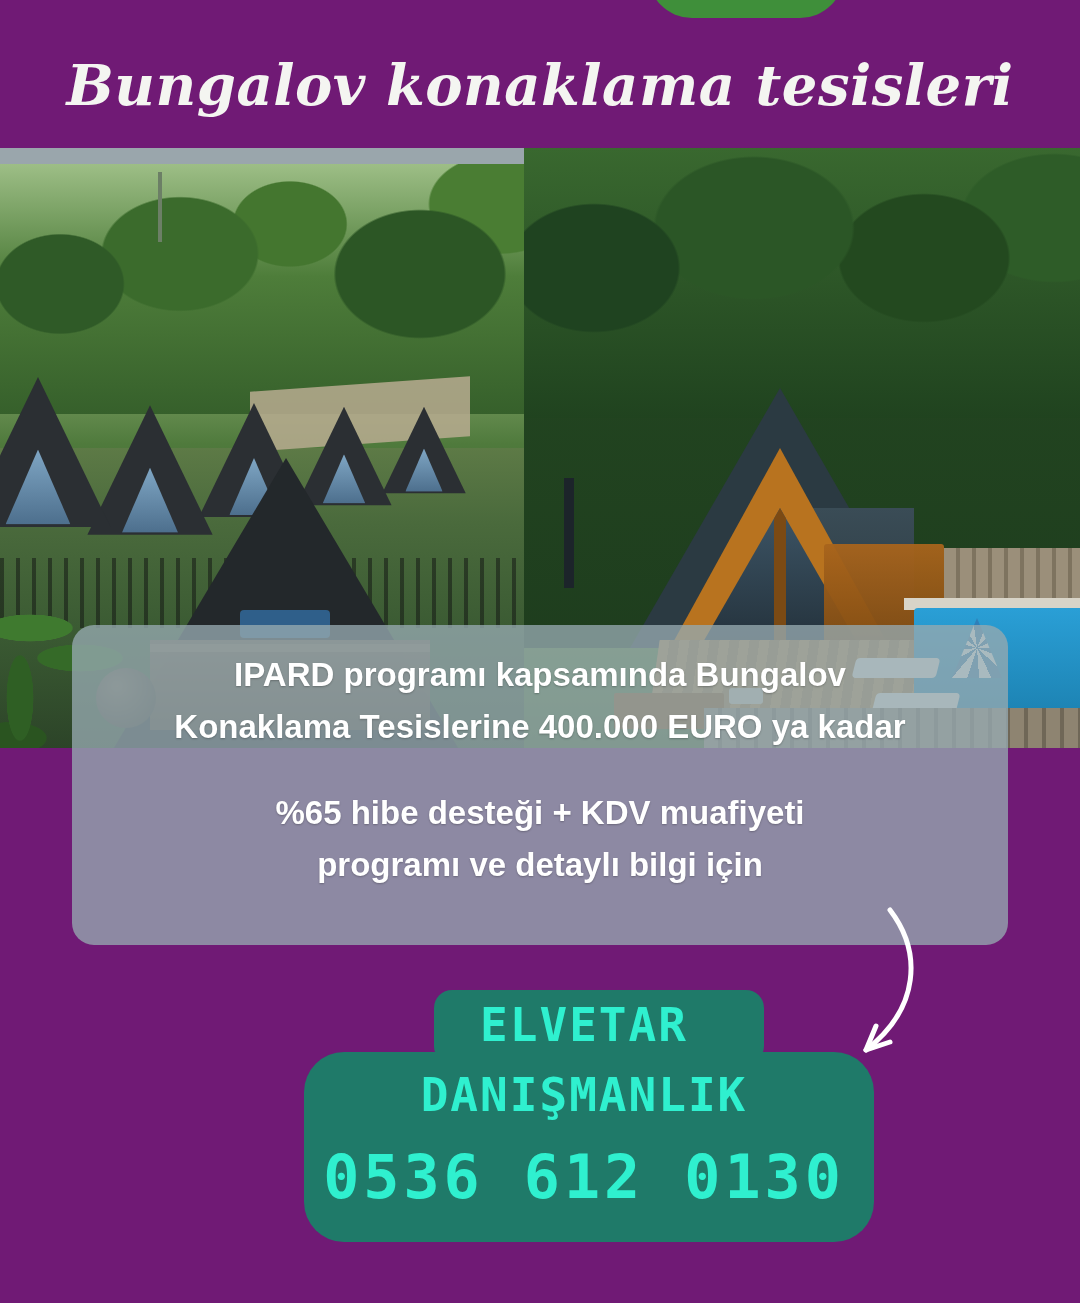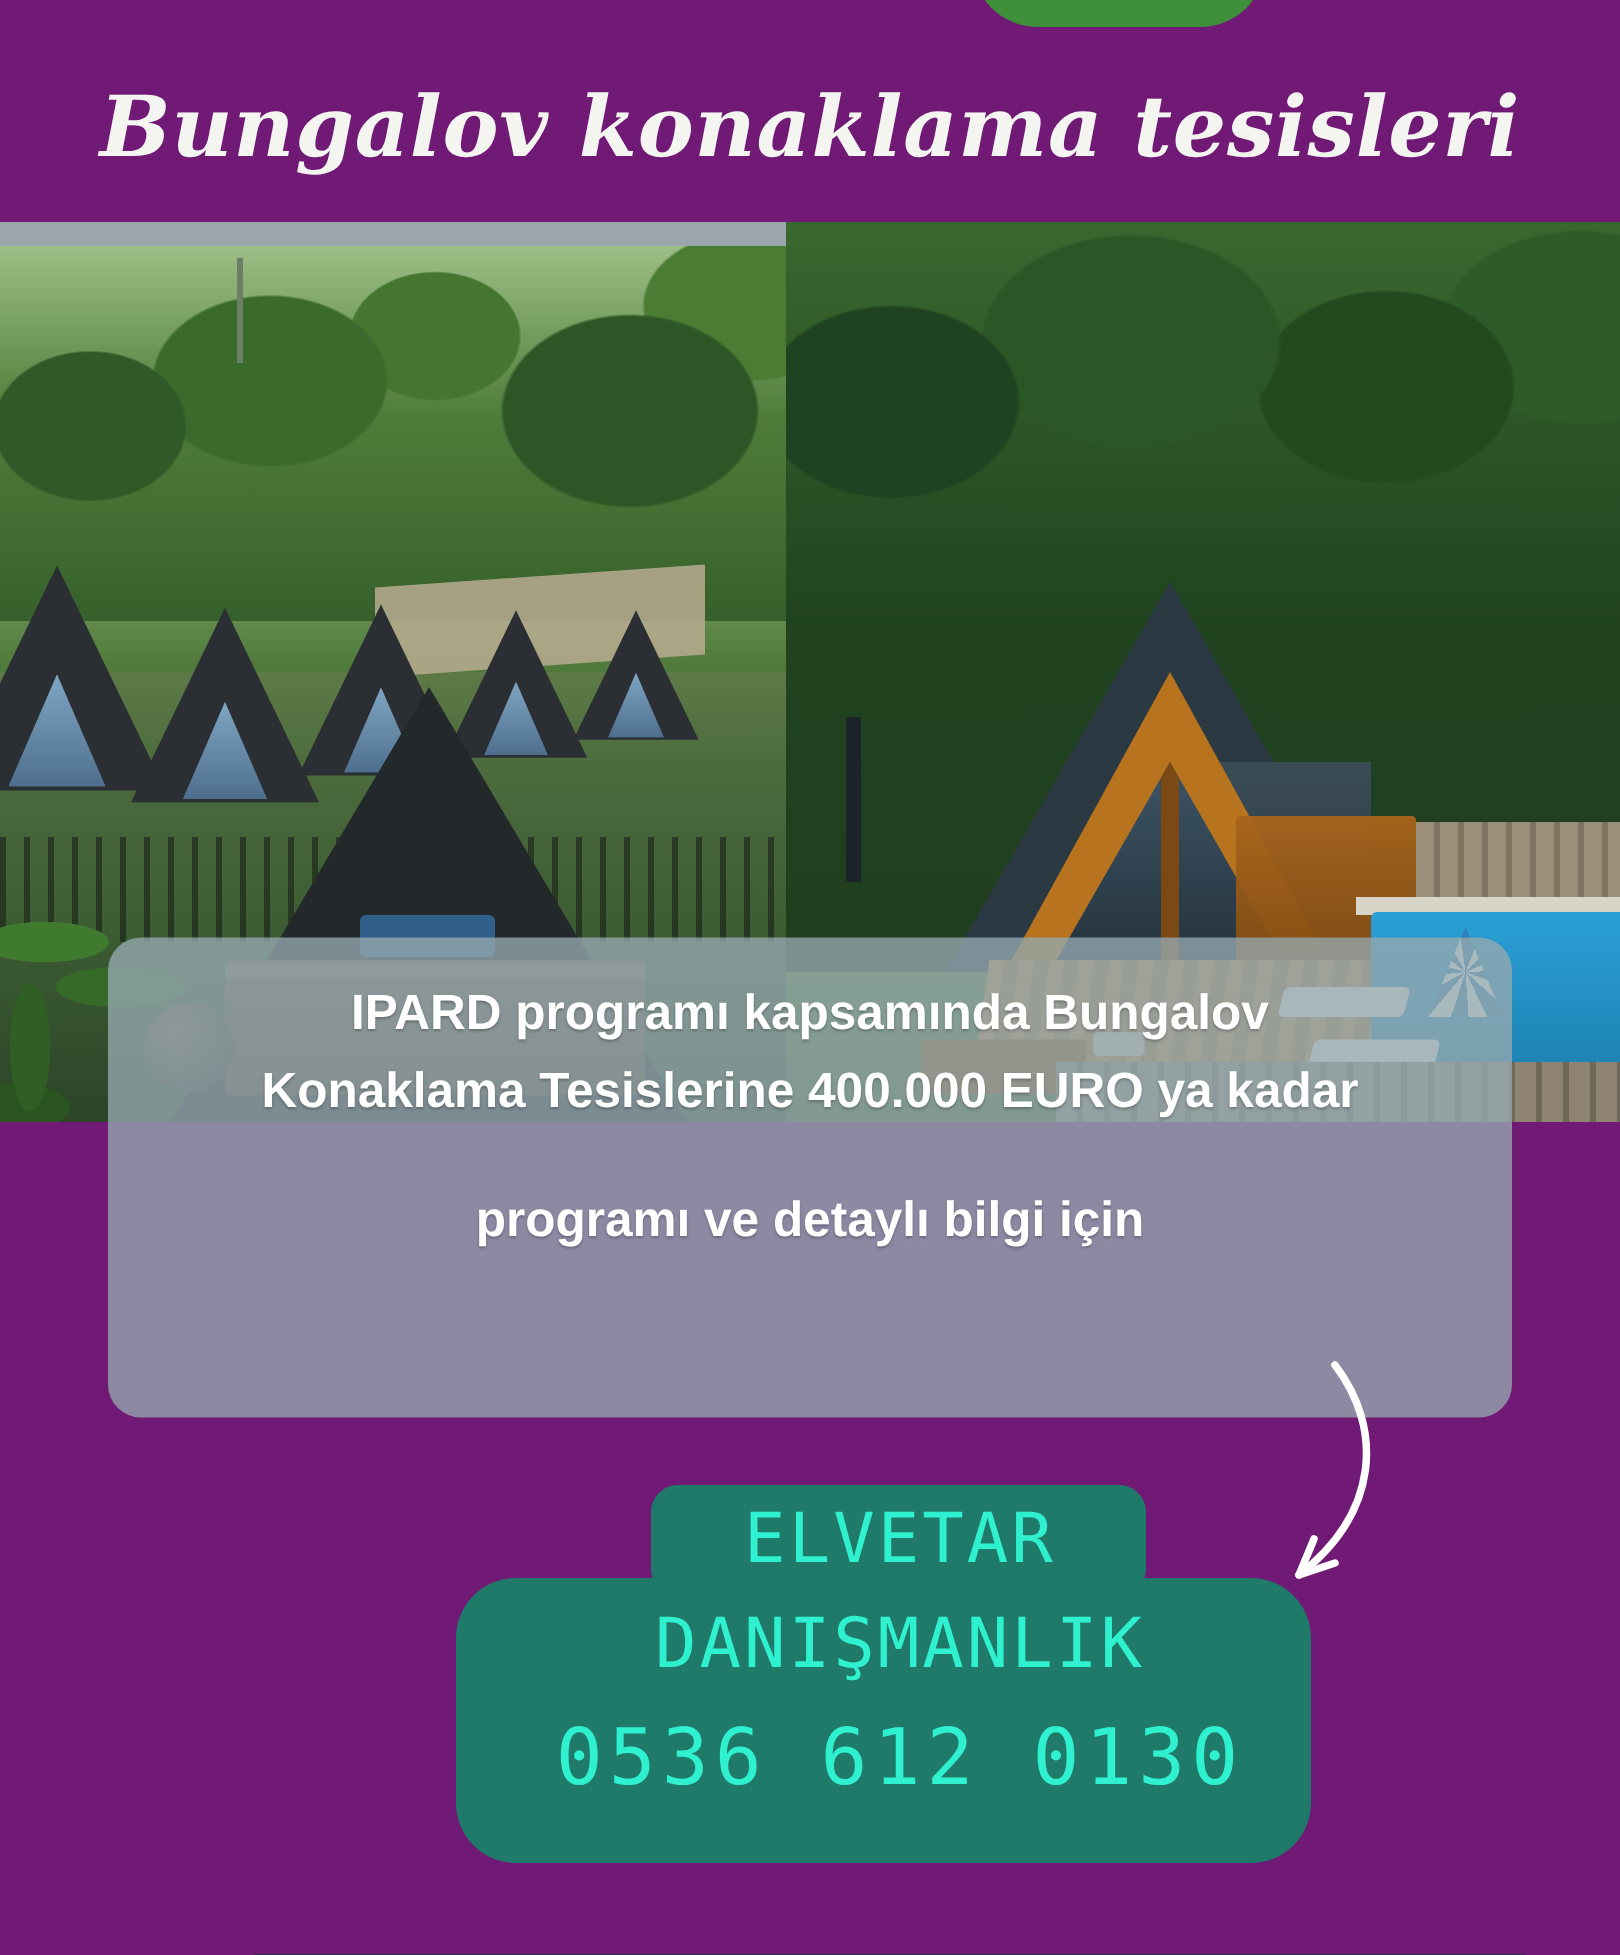--- a/index.html
+++ b/index.html
@@ -318,32 +318,32 @@
     position: absolute;
     left: 10px;
     top: 62px;
     width: 570px;
     height: 190px;
     background: #1f7a69;
     border-radius: 40px;
   }
   .contact-text {
     position: absolute;
-    left: 16px;
+    left: 0;
     top: 0;
     width: 580px;
     text-align: center;
     color: #2ff0cf;
     font-family: "DejaVu Sans Mono", "Liberation Mono", monospace;
-    font-weight: 400;
+    font-weight: 700;
     z-index: 2;
   }
   .contact-name1 { top: 8px;   font-size: 46px; letter-spacing: 2px; }
   .contact-name2 { top: 78px;  font-size: 46px; letter-spacing: 2px; }
-  .contact-phone { top: 152px; font-size: 52px; letter-spacing: 4px; }
+  .contact-phone { top: 152px; font-size: 60px; letter-spacing: 4px; }
 </style>
 </head>
 <body>
 
 <div class="poster">
 
   <div class="top-blob"></div>
 
   <div class="headline">Bungalov konaklama tesisleri</div>
 
@@ -391,20 +391,21 @@
       <div class="pr-step" style="left:225px; top:562px;"></div>
       <div class="pr-bench"></div>
       <div class="pr-fence2"></div>
     </div>
   </div>
 
   <div class="text-panel">
     <p>IPARD programı kapsamında Bungalov</p>
     <p>Konaklama Tesislerine 400.000 EURO ya kadar</p>
     <div class="gap"></div>
+    <p>%65 hibe desteği + KDV muafiyeti</p>
     <p>programı ve detaylı bilgi için</p>
   </div>
 
   <svg class="arrow" viewBox="0 0 160 180">
     <path d="M120 10 C152 52, 150 108, 96 150" stroke="#ffffff" stroke-width="5" fill="none" stroke-linecap="round"></path>
     <path d="M96 150 L120 142 M96 150 L106 126" stroke="#ffffff" stroke-width="5" fill="none" stroke-linecap="round"></path>
   </svg>
 
   <div class="contact">
     <div class="contact-line1"></div>

